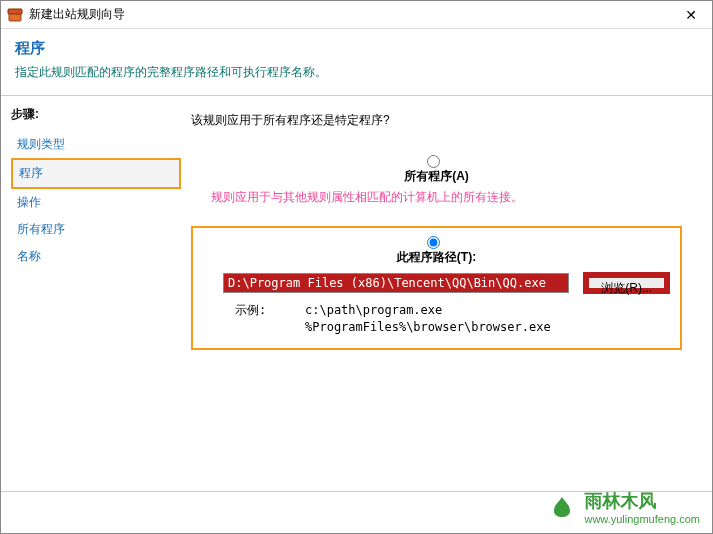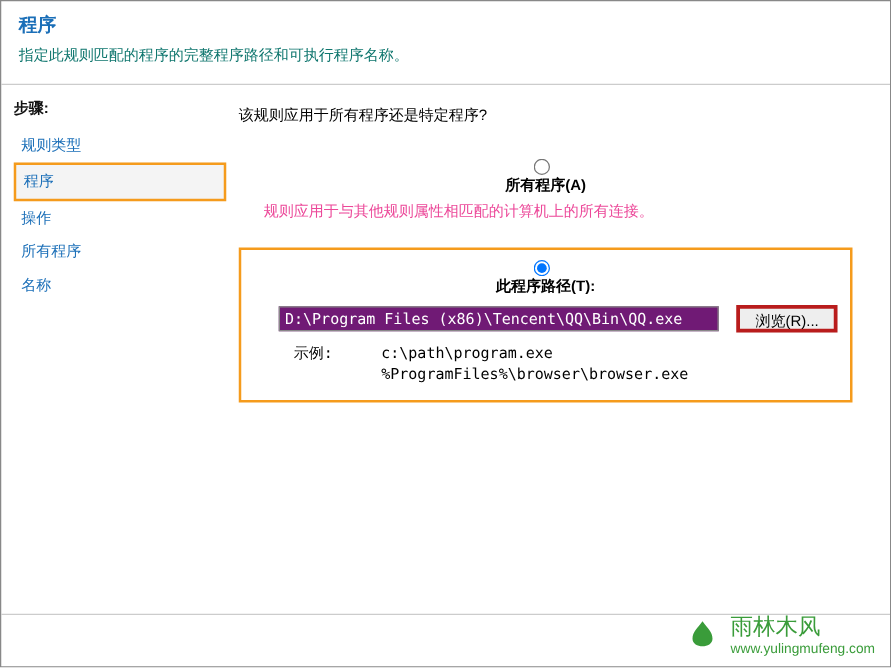--- a/index.html
+++ b/index.html
@@ -19,37 +19,47 @@
 .step-item.link { color: #1b6fb8; }
 .step-item.active { border: 2px solid #f59b1c; background: #f4f4f4; }
 .content { flex: 1; padding: 16px 30px 16px 10px; }
 .question { font-size: 12px; margin-bottom: 26px; }
 .radio-row { display: flex; align-items: center; margin-bottom: 4px; flex-direction: column; }
 .radio-row input { margin-right: 6px; }
 .radio-label { font-weight: bold; font-size: 12px; }
 .radio-desc { font-size: 12px; margin-left: 20px; margin-bottom: 20px; color: #ec4899; }
 .highlight-box { border: 2px solid #f59b1c; padding: 8px 10px 12px 10px; }
 .path-row { display: flex; align-items: center; gap: 14px; margin: 6px 0 8px 20px; }
-.path-input { flex: 1; border: 1px solid #888; background: #701a75; color: #fff; font-family: SimSun, monospace; font-size: 12px; padding: 2px 4px; height: 20px; }
-.browse-btn { padding: 2px 12px; border: 3px solid #b91c1c; background: #eee; font-size: 12px; cursor: pointer; height: 22px; }
+.path-input { flex: 1; border: 1px solid #888; background: #b91c1c; color: #fff; font-family: SimSun, monospace; font-size: 12px; padding: 2px 4px; height: 20px; }
+.browse-btn { padding: 2px 12px; border: 6px solid #b91c1c; background: #eee; font-size: 12px; cursor: pointer; height: 22px; }
 .example-row { display: flex; margin-left: 32px; font-family: SimSun, monospace; font-size: 12px; }
 .example-label { width: 70px; }
 .example-paths { line-height: 1.4; }
 .footer { position: absolute; bottom: 0; left: 0; right: 0; height: 42px; border-top: 1px solid #ccc; display: flex; align-items: center; justify-content: flex-end; padding: 0 16px; gap: 8px; }
 .footer-btn { padding: 3px 14px; border: 1px solid #888; background: #eee; font-size: 12px; cursor: pointer; }
 .watermark { position: absolute; right: 12px; bottom: 8px; display: flex; align-items: center; gap: 8px; }
 .wm-icon { width: 28px; height: 28px; }
-.wm-text { font-size: 18px; color: #3a9c3a; font-weight: normal; }
+.wm-text { font-size: 18px; color: #3a9c3a; font-weight: bold; }
 .wm-url { font-size: 11px; color: #3a9c3a; }
 </style>
 </head>
 <body>
 
 <div class="window">
 
+  <div class="titlebar">
+    <span class="titlebar-icon">
+      <svg viewBox="0 0 16 16">
+          <rect x="2" y="6" width="12" height="8" rx="1" fill="#e07030" stroke="#a04010"></rect>
+          <rect x="1" y="2" width="14" height="5" rx="1" fill="#d05020" stroke="#803010"></rect>
+        </svg>
+    </span>
+    <span class="titlebar-title">新建出站规则向导</span>
+    <span class="close-btn">✕</span>
+  </div>
 
   <div class="header">
     <div class="header-title">程序</div>
     <div class="header-desc">指定此规则匹配的程序的完整程序路径和可执行程序名称。</div>
   </div>
 
   <div class="body">
     <div class="sidebar">
       <div class="sidebar-label">步骤:</div>
       <div class="step-item link">规则类型</div>

